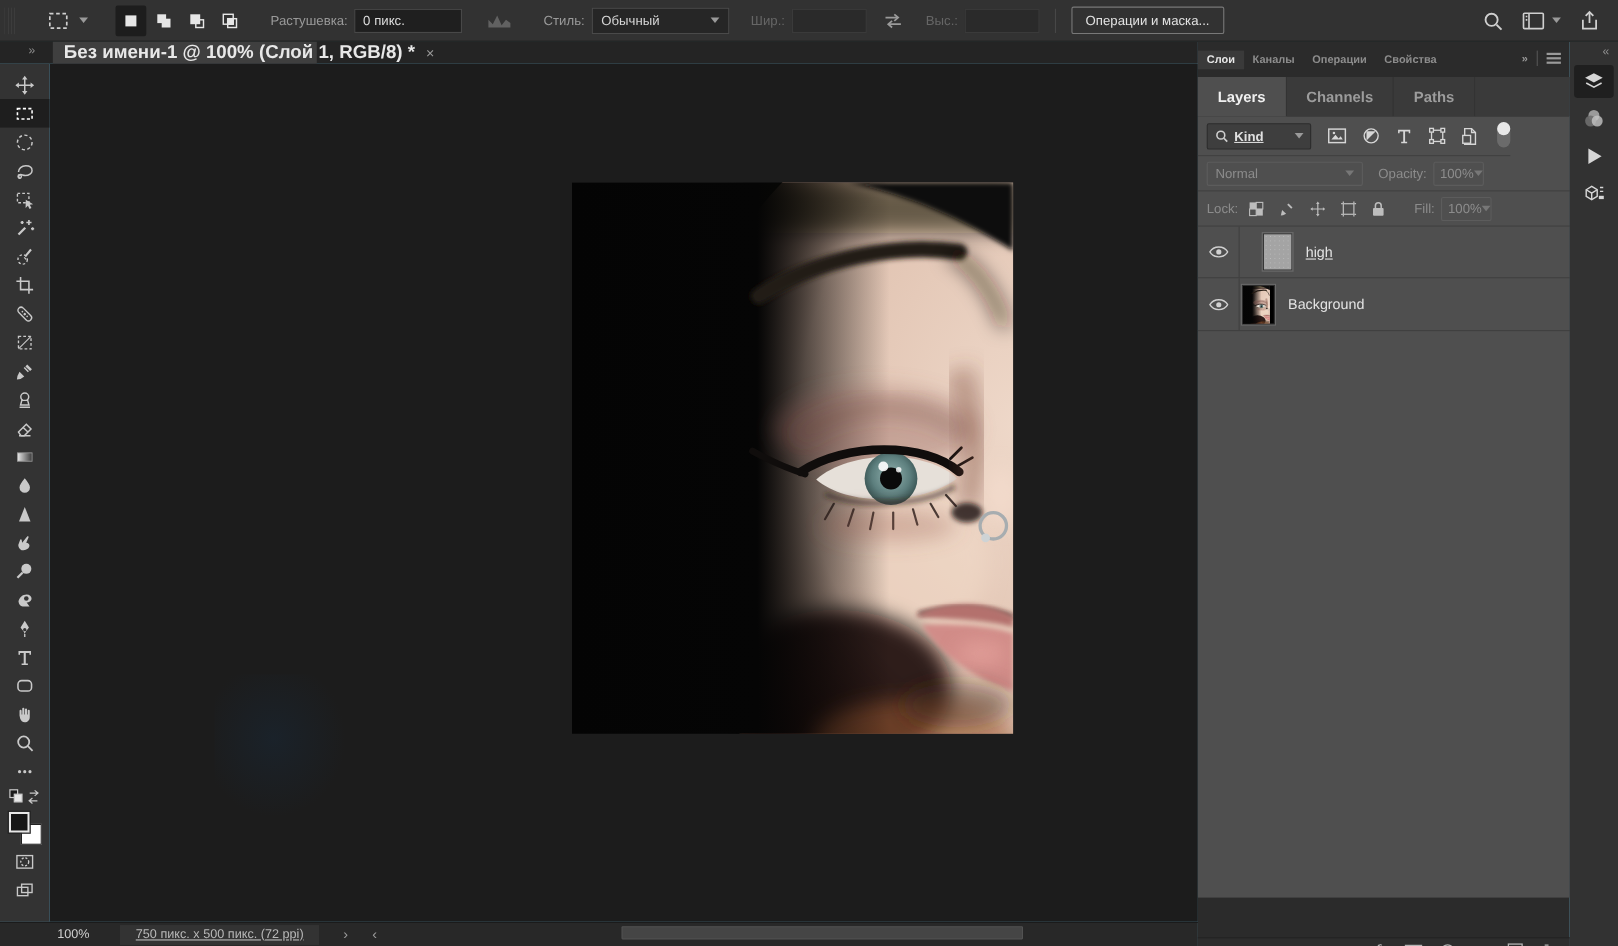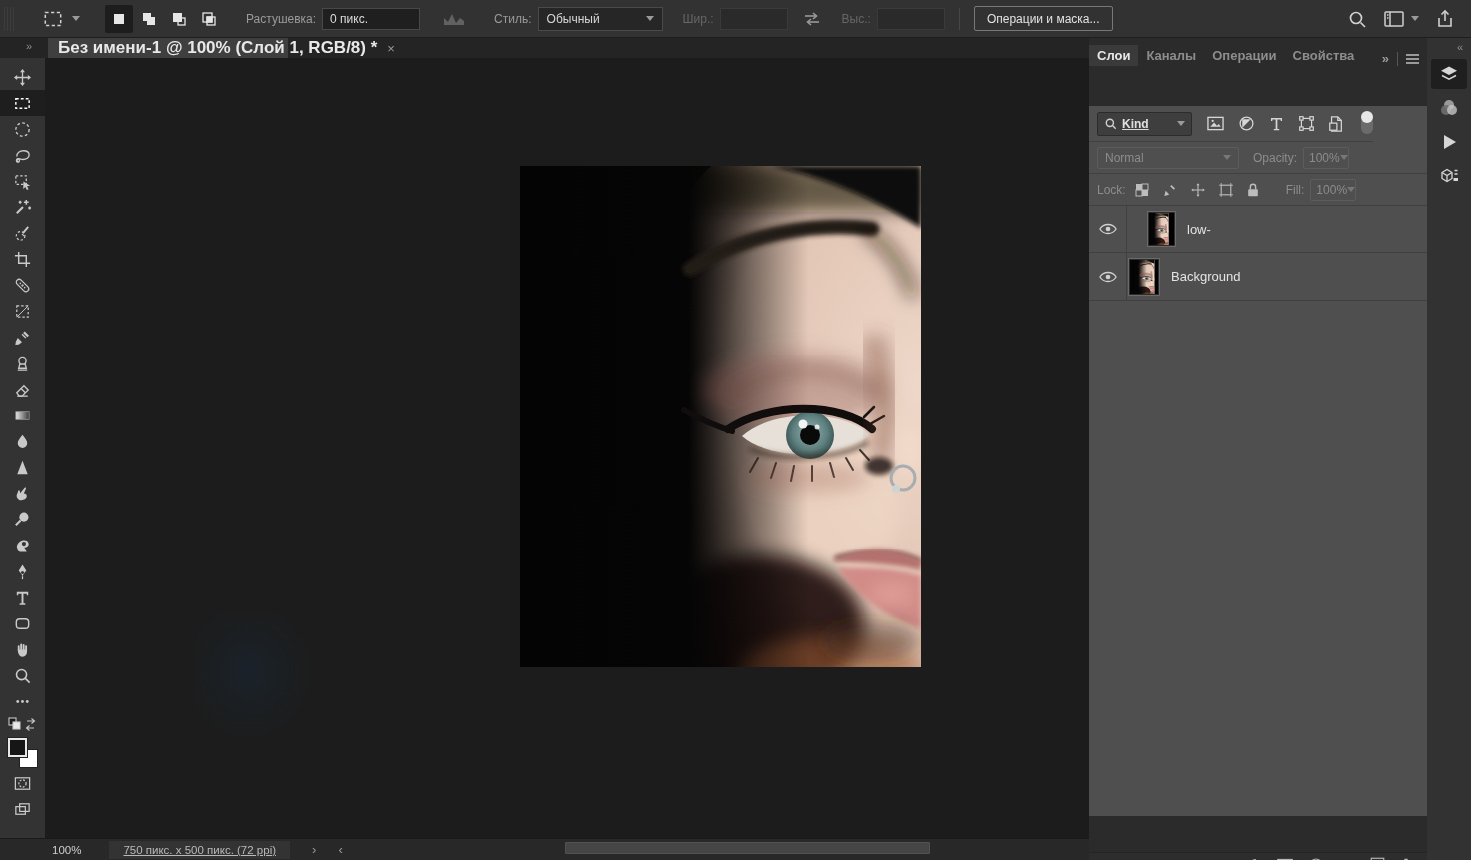--- a/index.html
+++ b/index.html
@@ -65,21 +65,21 @@
   .zoom-box { margin-left:52px; color:#cfcfcf; }
   .dims-box { margin-left:28px; background:#333333; height:18px; display:flex; align-items:center;
               padding:0 14px; color:#b9b9b9;text-decoration:underline; }
   .st-chev { color:#9a9a9a; font-size:13px; margin-left:22px; }
   .hscroll { position:absolute; left:565px; top:3px; width:365px; height:12px; background:#454545;
              border:1px solid #525252; border-radius:1px; }
 
   
   .right-panel { position:absolute; left:1089px; top:38px; width:338px; height:822px; background:#2b2b2b; }
   .outer-tabs { position:absolute; left:0; top:8px; width:338px; height:20px; display:flex;
-                align-items:flex-end; font-size:13px; font-weight:bold; }
+                align-items:flex-start; font-size:10px; font-weight:bold; }
   .outer-tab { padding:3px 8px; color:#8d8d8d; }
   .outer-tab.active { background:#3a3a3a; color:#e8e8e8; }
   .outer-right { margin-left:auto; display:flex; align-items:center; gap:8px; padding-right:8px; color:#9a9a9a;}
   .menu-icon span { display:block; width:13px; height:2px; background:#9a9a9a; margin:2px 0; }
 
   .inner { position:absolute; left:0; top:32px; width:338px; height:806px; }
   .inner-tabs { position:absolute; left:0; top:0; width:338px; height:36px; background:#3a3a3a; display:flex; }
   .inner-tab { height:36px; display:flex; align-items:center; padding:0 18px; color:#9c9c9c;
                font-size:13.5px; font-weight:bold; border-right:1px solid #333; }
   .inner-tab.active { background:#4f4f4f; color:#f0f0f0; }
@@ -501,20 +501,25 @@
         <span style="width:1px;height:14px;background:#555"></span>
         <span class="menu-icon">
             <span></span>
             <span></span>
             <span></span>
           </span>
       </span>
     </div>
 
     <div class="inner">
+      <div class="inner-tabs">
+        <div class="inner-tab active">Layers</div>
+        <div class="inner-tab">Channels</div>
+        <div class="inner-tab">Paths</div>
+      </div>
 
       <div class="inner-body">
 
         <div class="filter-row">
           <div class="kind-box">
             <svg class="ic" width="13" height="13" viewBox="0 0 20 20" fill="none" stroke="#d0d0d0" stroke-width="2.2">
                 <circle cx="9" cy="9" r="5.5"></circle>
                 <path d="M13.5 13.5L18 18"></path>
               </svg>
             <span style="margin-left:5px">Kind</span>
@@ -591,33 +596,31 @@
           <div class="mini-box" style="margin-left:6px">
             <span>100%</span>
             <span class="caret"></span>
           </div>
         </div>
 
         <div class="layers-list">
 
 
 
-
           <div class="layer-row" style="height:47px">
             <div class="eye-cell">
               <svg class="ic" width="18" height="12" viewBox="0 0 20 12">
                   <path d="M10 1C5.5 1 2.3 3.8 1 6c1.3 2.2 4.5 5 9 5s7.7-2.8 9-5c-1.3-2.2-4.5-5-9-5z" fill="none" stroke="currentColor" stroke-width="1.4"></path>
                   <circle cx="10" cy="6" r="2.6" fill="currentColor"></circle>
                 </svg>
             </div>
-            <svg class="thumb" style="width:27px;height:34px;margin-left:21px" viewBox="60 0 280 440" preserveAspectRatio="xMidYMid slice">
-                <use href="#face"></use>
-              </svg>
-            <span class="lr-name">low-</span>
-          </div>
+            <div class="thumb thumb-gray" style="width:27px;height:34px;margin-left:21px"></div>
+            <span class="lr-name u">high</span>
+          </div>
+
 
           <div class="layer-row" style="height:48px">
             <div class="eye-cell">
               <svg class="ic" width="18" height="12" viewBox="0 0 20 12">
                   <path d="M10 1C5.5 1 2.3 3.8 1 6c1.3 2.2 4.5 5 9 5s7.7-2.8 9-5c-1.3-2.2-4.5-5-9-5z" fill="none" stroke="currentColor" stroke-width="1.4"></path>
                   <circle cx="10" cy="6" r="2.6" fill="currentColor"></circle>
                 </svg>
             </div>
             <svg class="thumb" style="width:30px;height:36px;margin-left:2px" viewBox="40 0 320 460" preserveAspectRatio="xMidYMid slice">
                 <use href="#face"></use>

